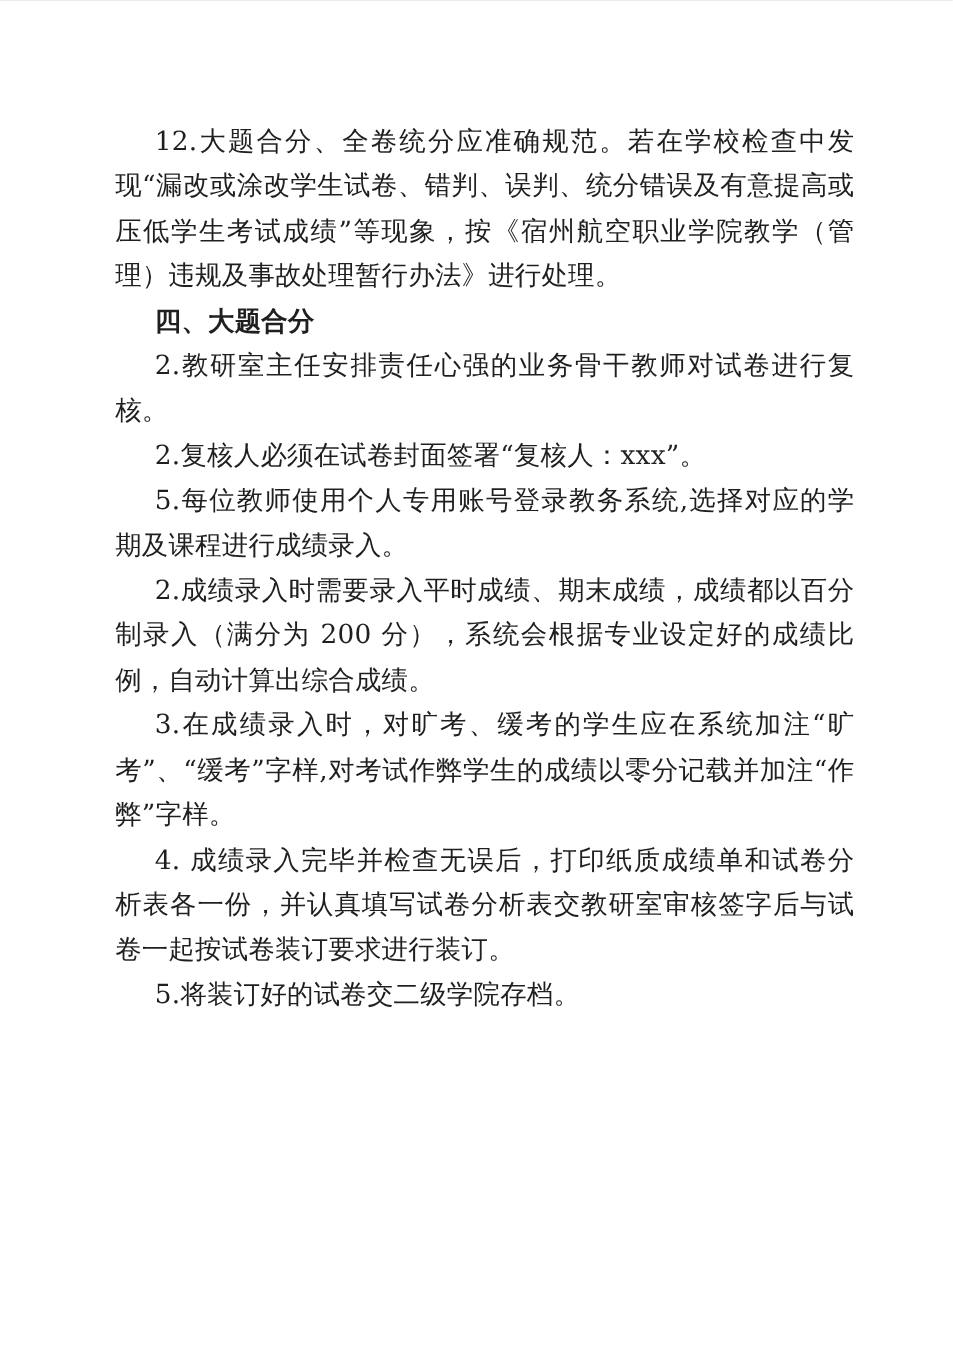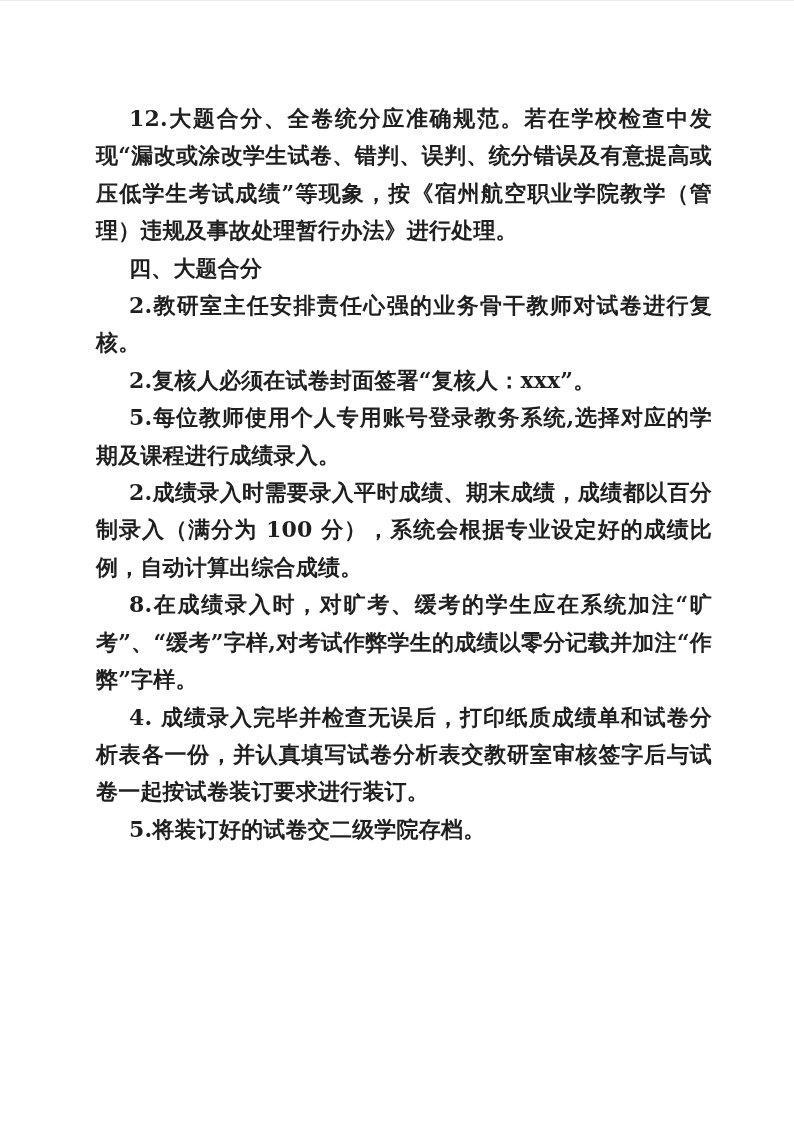--- a/index.html
+++ b/index.html
@@ -18,21 +18,21 @@
     overflow: hidden;
     font-family: "DejaVu Serif", "Liberation Serif", serif;
   }
   .para {
     margin: 0;
     font-size: 22px;
     line-height: 37.4px;
     color: #1f1f1f;
     text-align: justify;
     text-indent: 33px;
-    font-weight: bold;
+    font-weight: normal;
     letter-spacing: 0.2px;
     word-break: break-all;
   }
   .heading {
     font-weight: bold;
   }
 </style>
 </head>
 <body>
 
@@ -44,21 +44,21 @@
 
 
   <p class="para">2.教研室主任安排责任心强的业务骨干教师对试卷进行复核。</p>
 
   <p class="para">2.复核人必须在试卷封面签署“复核人：xxx”。</p>
 
 
 
   <p class="para">5.每位教师使用个人专用账号登录教务系统,选择对应的学期及课程进行成绩录入。</p>
 
-  <p class="para">2.成绩录入时需要录入平时成绩、期末成绩，成绩都以百分制录入（满分为 100 分），系统会根据专业设定好的成绩比例，自动计算出综合成绩。</p>
+  <p class="para">2.成绩录入时需要录入平时成绩、期末成绩，成绩都以百分制录入（满分为 200 分），系统会根据专业设定好的成绩比例，自动计算出综合成绩。</p>
 
-  <p class="para">8.在成绩录入时，对旷考、缓考的学生应在系统加注“旷考”、“缓考”字样,对考试作弊学生的成绩以零分记载并加注“作弊”字样。</p>
+  <p class="para">3.在成绩录入时，对旷考、缓考的学生应在系统加注“旷考”、“缓考”字样,对考试作弊学生的成绩以零分记载并加注“作弊”字样。</p>
 
   <p class="para">4. 成绩录入完毕并检查无误后，打印纸质成绩单和试卷分析表各一份，并认真填写试卷分析表交教研室审核签字后与试卷一起按试卷装订要求进行装订。</p>
 
   <p class="para">5.将装订好的试卷交二级学院存档。</p>
 
 </div>
 
 </body></html>

